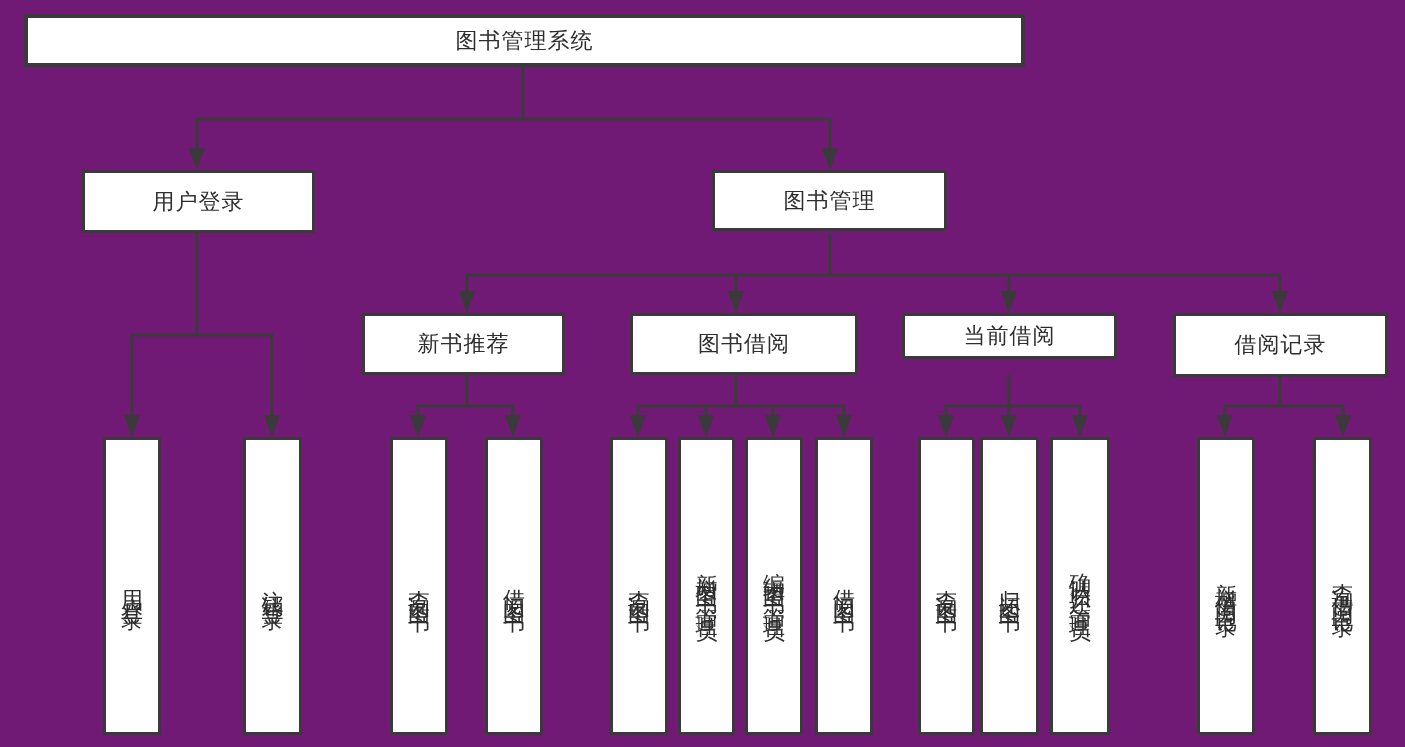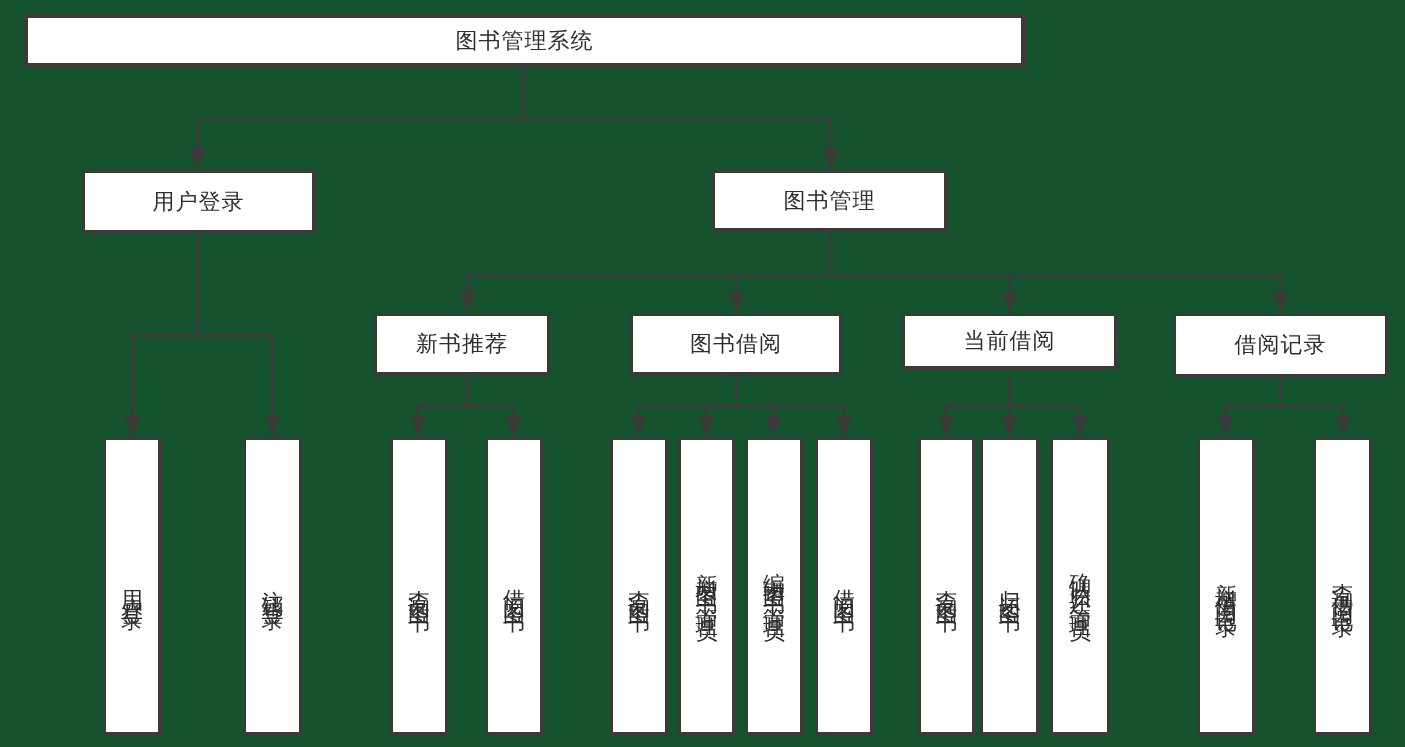--- a/index.html
+++ b/index.html
@@ -1,20 +1,20 @@
 <!DOCTYPE html>
 <html><head>
 <meta charset="utf-8">
 <style>
   html, body { margin: 0; padding: 0; background: #ffffff; }
   .canvas {
     position: relative;
     width: 1405px;
     height: 747px;
-    background: #14532d;
+    background: #701a75;
     font-family: "Liberation Sans", sans-serif;
     overflow: hidden;
   }
   .connectors {
     position: absolute;
     left: 0; top: 0;
     width: 1405px; height: 747px;
   }
   .node {
     position: absolute;
@@ -125,27 +125,27 @@
     <span class="lbl">图书管理系统</span>
   </div>
 
   <div class="node" style="left:82px; top:170px; width:233px; height:63px;">
     <span class="lbl">用户登录</span>
   </div>
   <div class="node" style="left:712px; top:170px; width:235px; height:61px;">
     <span class="lbl">图书管理</span>
   </div>
 
-  <div class="node" style="left:374px; top:313px; width:176px; height:62px;">
+  <div class="node" style="left:362px; top:313px; width:203px; height:62px;">
     <span class="lbl">新书推荐</span>
   </div>
-  <div class="node" style="left:630px; top:313px; width:212px; height:62px;">
+  <div class="node" style="left:630px; top:313px; width:228px; height:62px;">
     <span class="lbl">图书借阅</span>
   </div>
-  <div class="node" style="left:902px; top:313px; width:215px; height:56px;text-align:right;">
+  <div class="node" style="left:902px; top:313px; width:215px; height:46px;text-align:right;">
     <span class="lbl">当前借阅</span>
   </div>
   <div class="node" style="left:1173px; top:313px; width:215px; height:64px;">
     <span class="lbl">借阅记录</span>
   </div>
 
   <div class="node vnode" style="left:103px; top:437px; width:58px; height:298px;">
     <span class="lbl">用户登录</span>
   </div>
   <div class="node vnode" style="left:243px; top:437px; width:59px; height:298px;">

